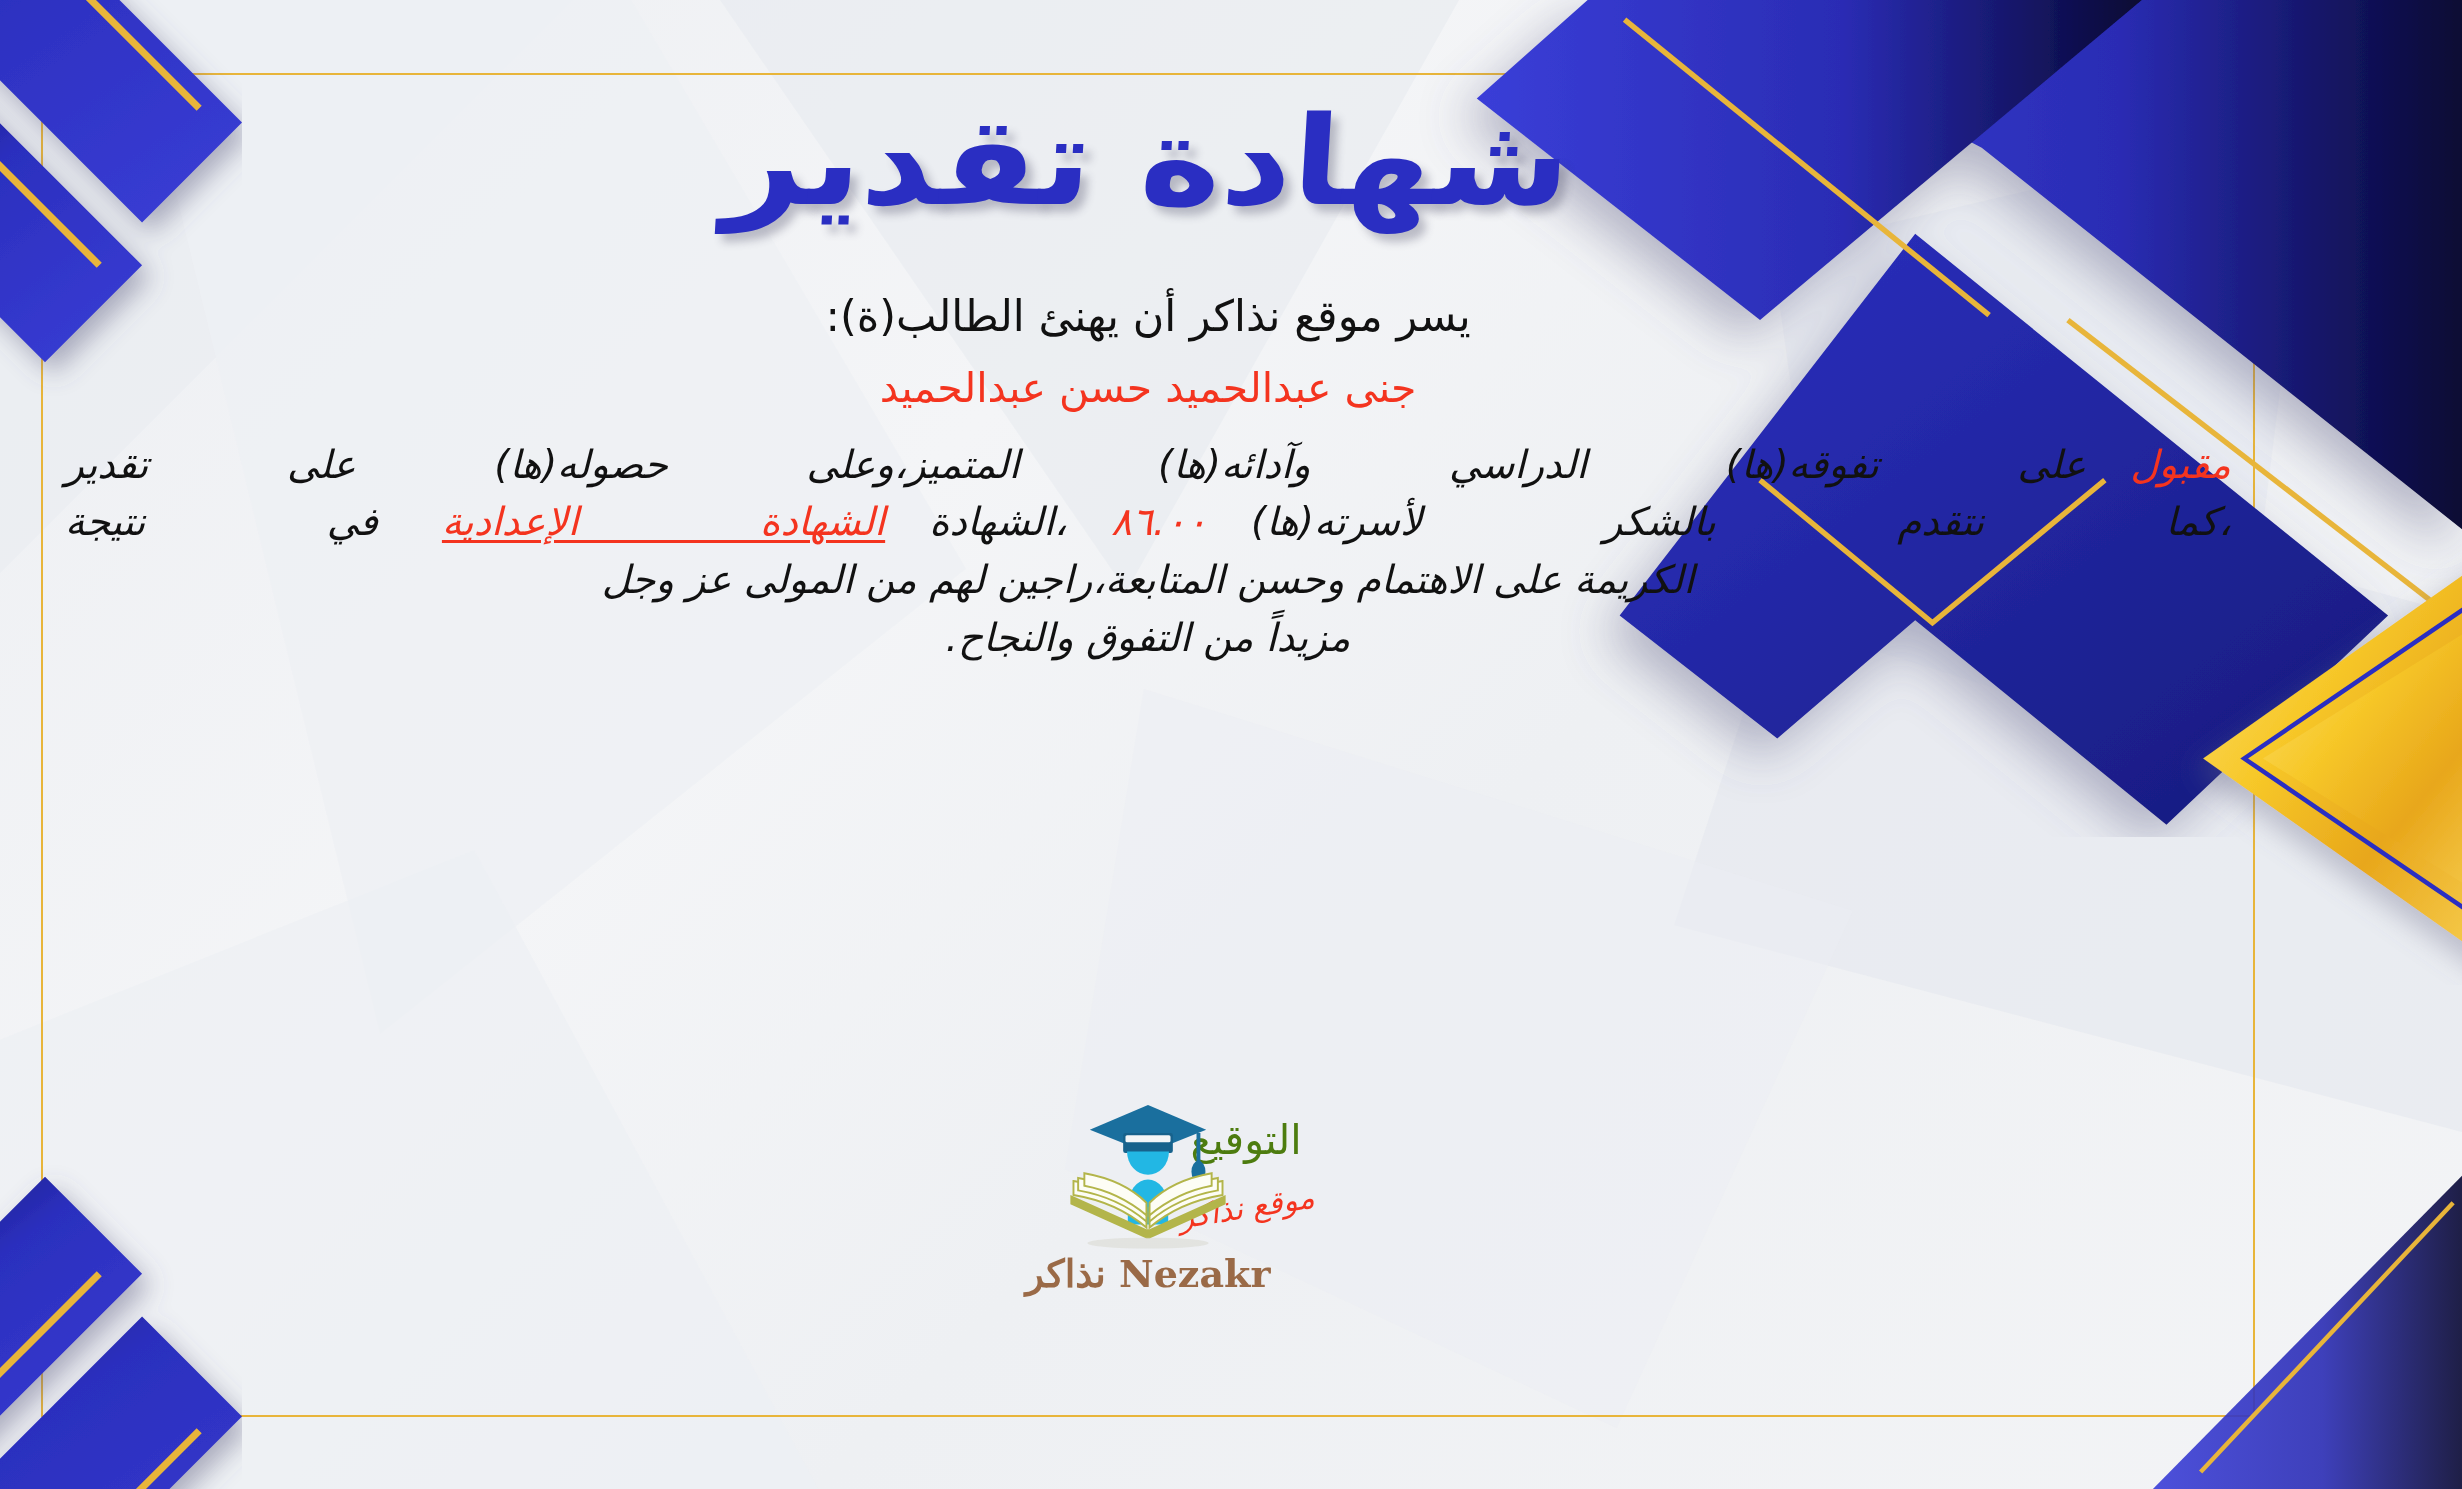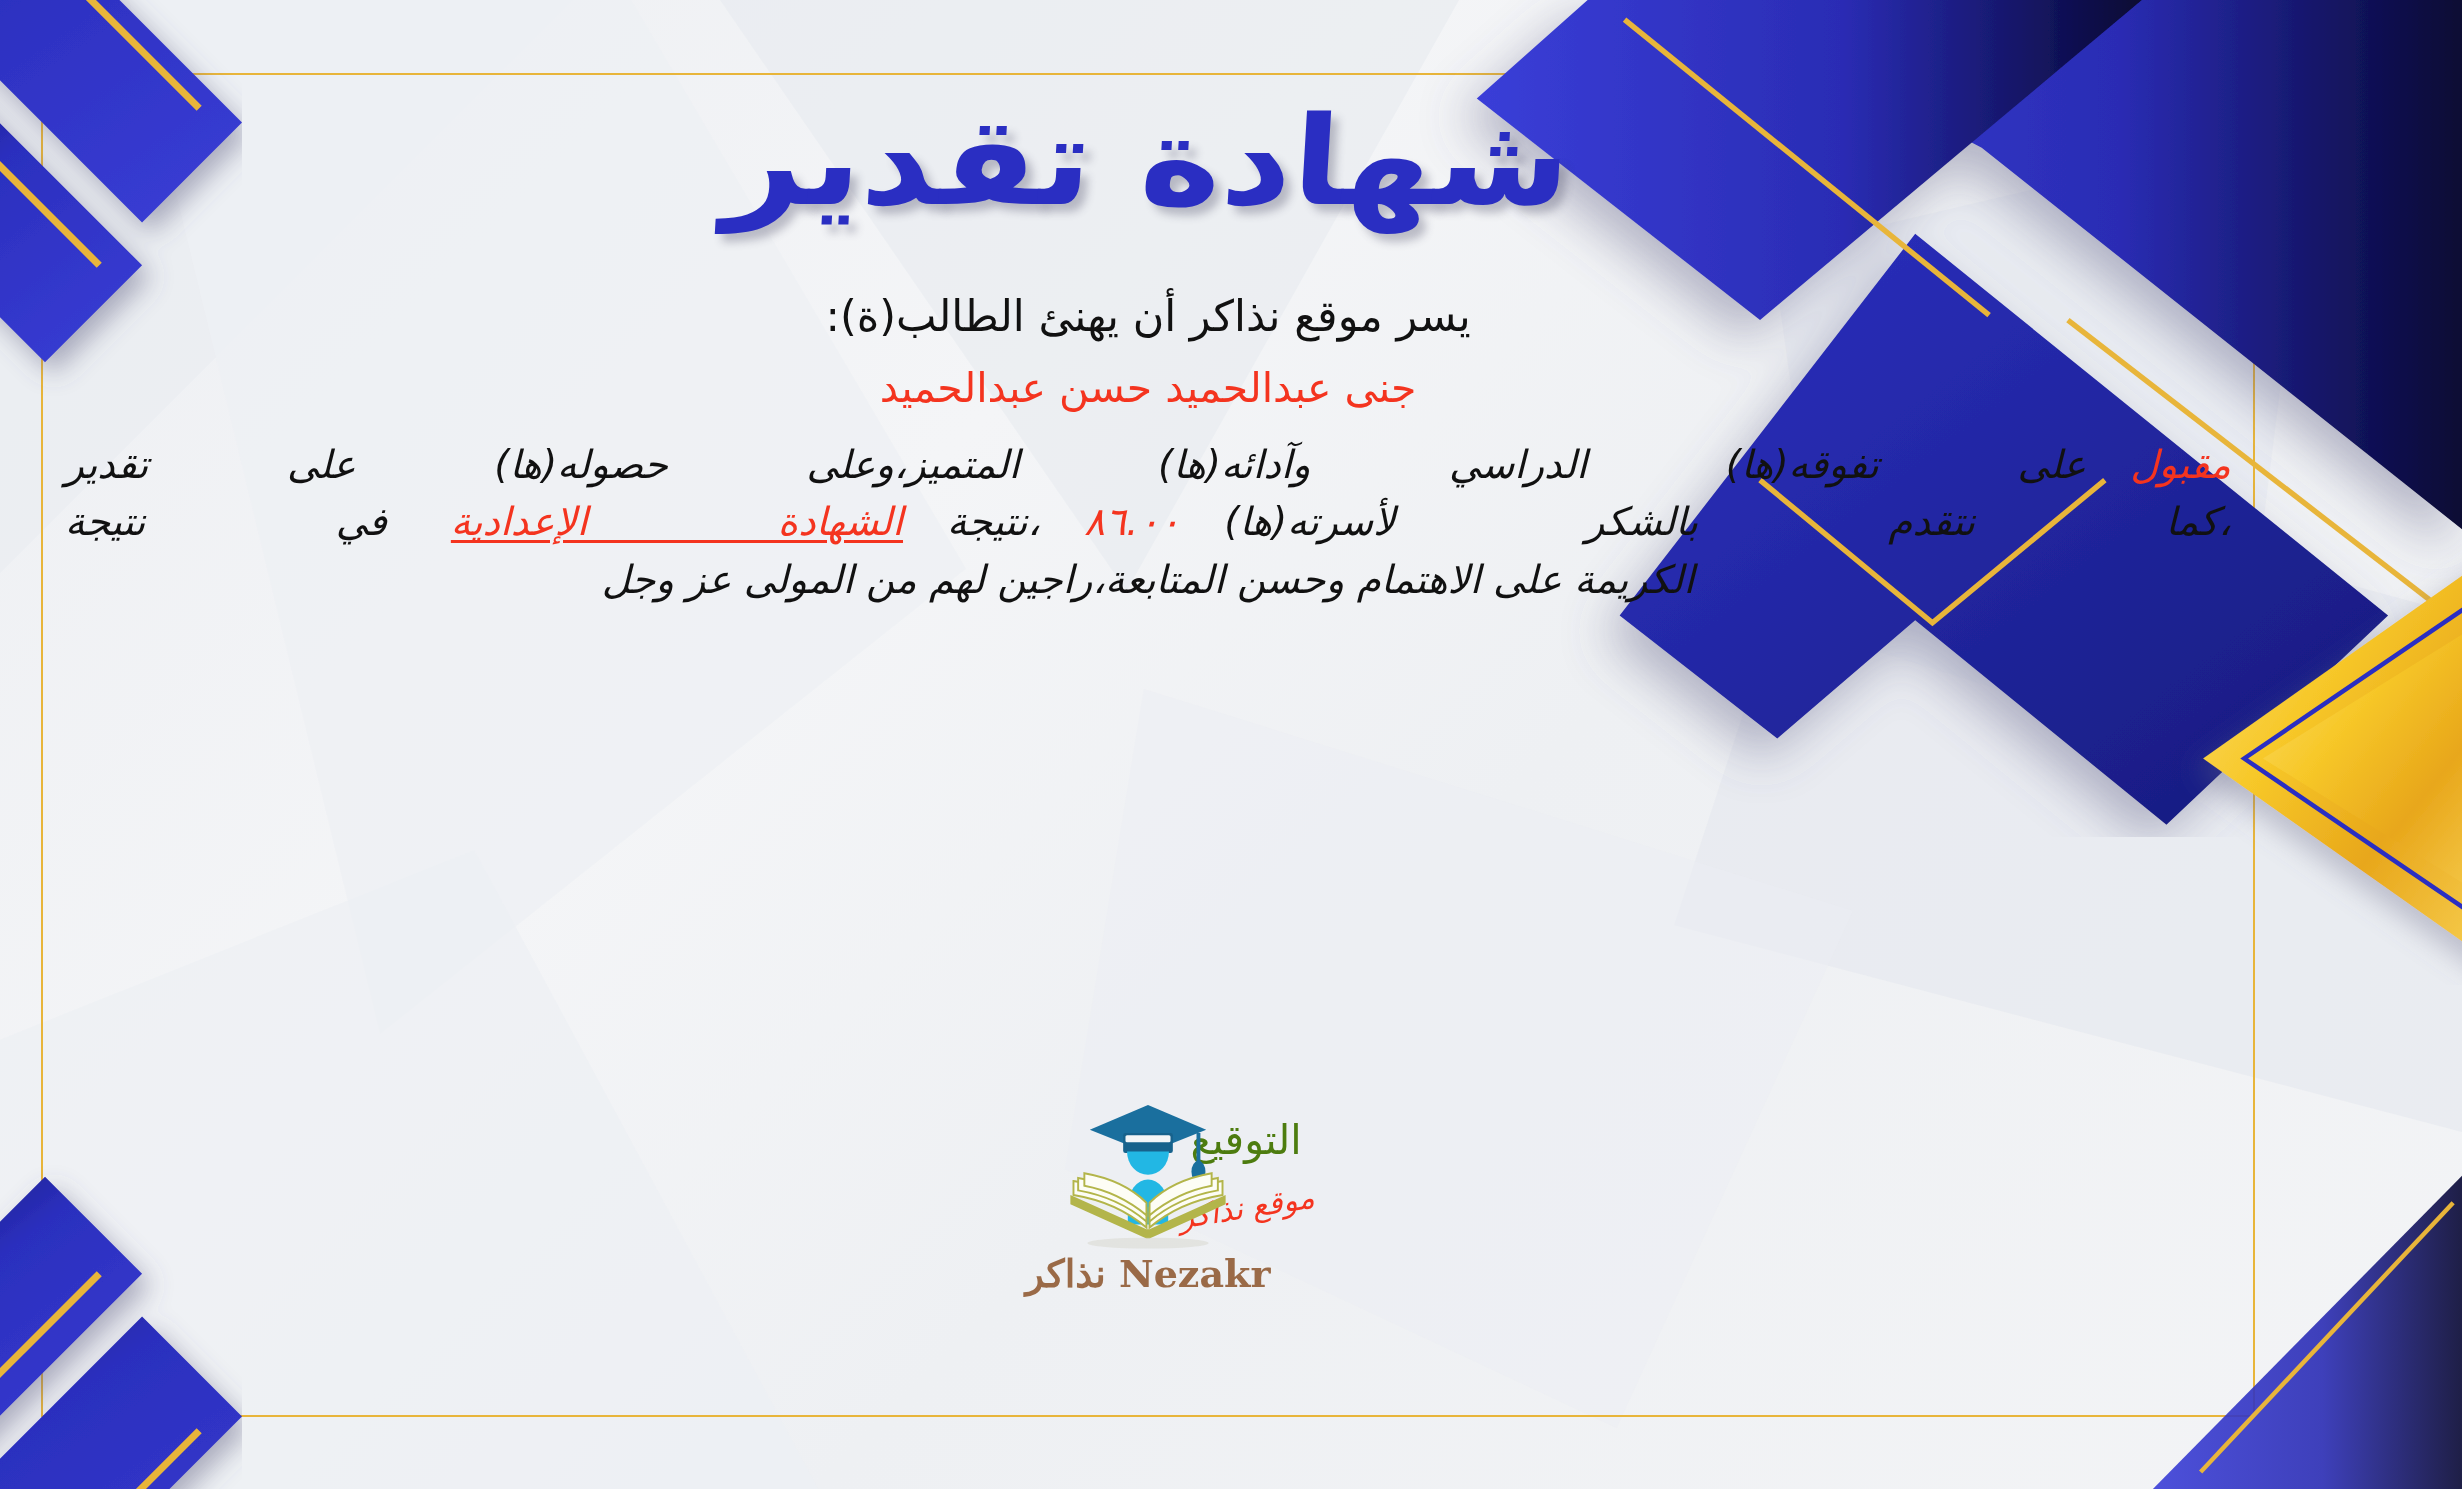--- a/index.html
+++ b/index.html
@@ -328,24 +328,25 @@
 
     <div class="student-name">جنى عبدالحميد حسن عبدالحميد</div>
 
     <div class="body-block">
 
       <span class="body-line l1">
         <span class="hl-red">مقبول</span><span class="spacer-wide"></span><span>على تفوقه(ها) الدراسي وآدائه(ها) المتميز،وعلى حصوله(ها) على تقدير</span>
       </span>
 
       <span class="body-line l2">
-        <span>،كما نتقدم بالشكر لأسرته(ها)</span><span class="spacer-wide"></span><span class="hl-red">٨٦.٠٠</span><span class="spacer-wide"></span><span>،نتيجة</span><span class="spacer-wide"></span><span class="hl-red underline">الشهادة الإعدادية</span><span class="spacer-wide"></span><span>في نتيجة</span>
+        <span>،كما نتقدم بالشكر لأسرته(ها)</span><span class="spacer-wide"></span><span class="hl-red">٨٦.٠٠</span><span class="spacer-wide"></span><span>،الشهادة</span><span class="spacer-wide"></span><span class="hl-red underline">الشهادة الإعدادية</span><span class="spacer-wide"></span><span>في نتيجة</span>
       </span>
 
       <span class="body-line">الكريمة على الاهتمام وحسن المتابعة،راجين لهم من المولى عز وجل</span>
+      <span class="body-line">مزيداً من التفوق والنجاح.</span>
     </div>
 
     <div class="footer">
 
       <div class="signature-box">
         <div class="signature-label">التوقيع</div>
         <div class="signature-script">موقع نذاكر</div>
       </div>
 
       <div class="brand-logo">

